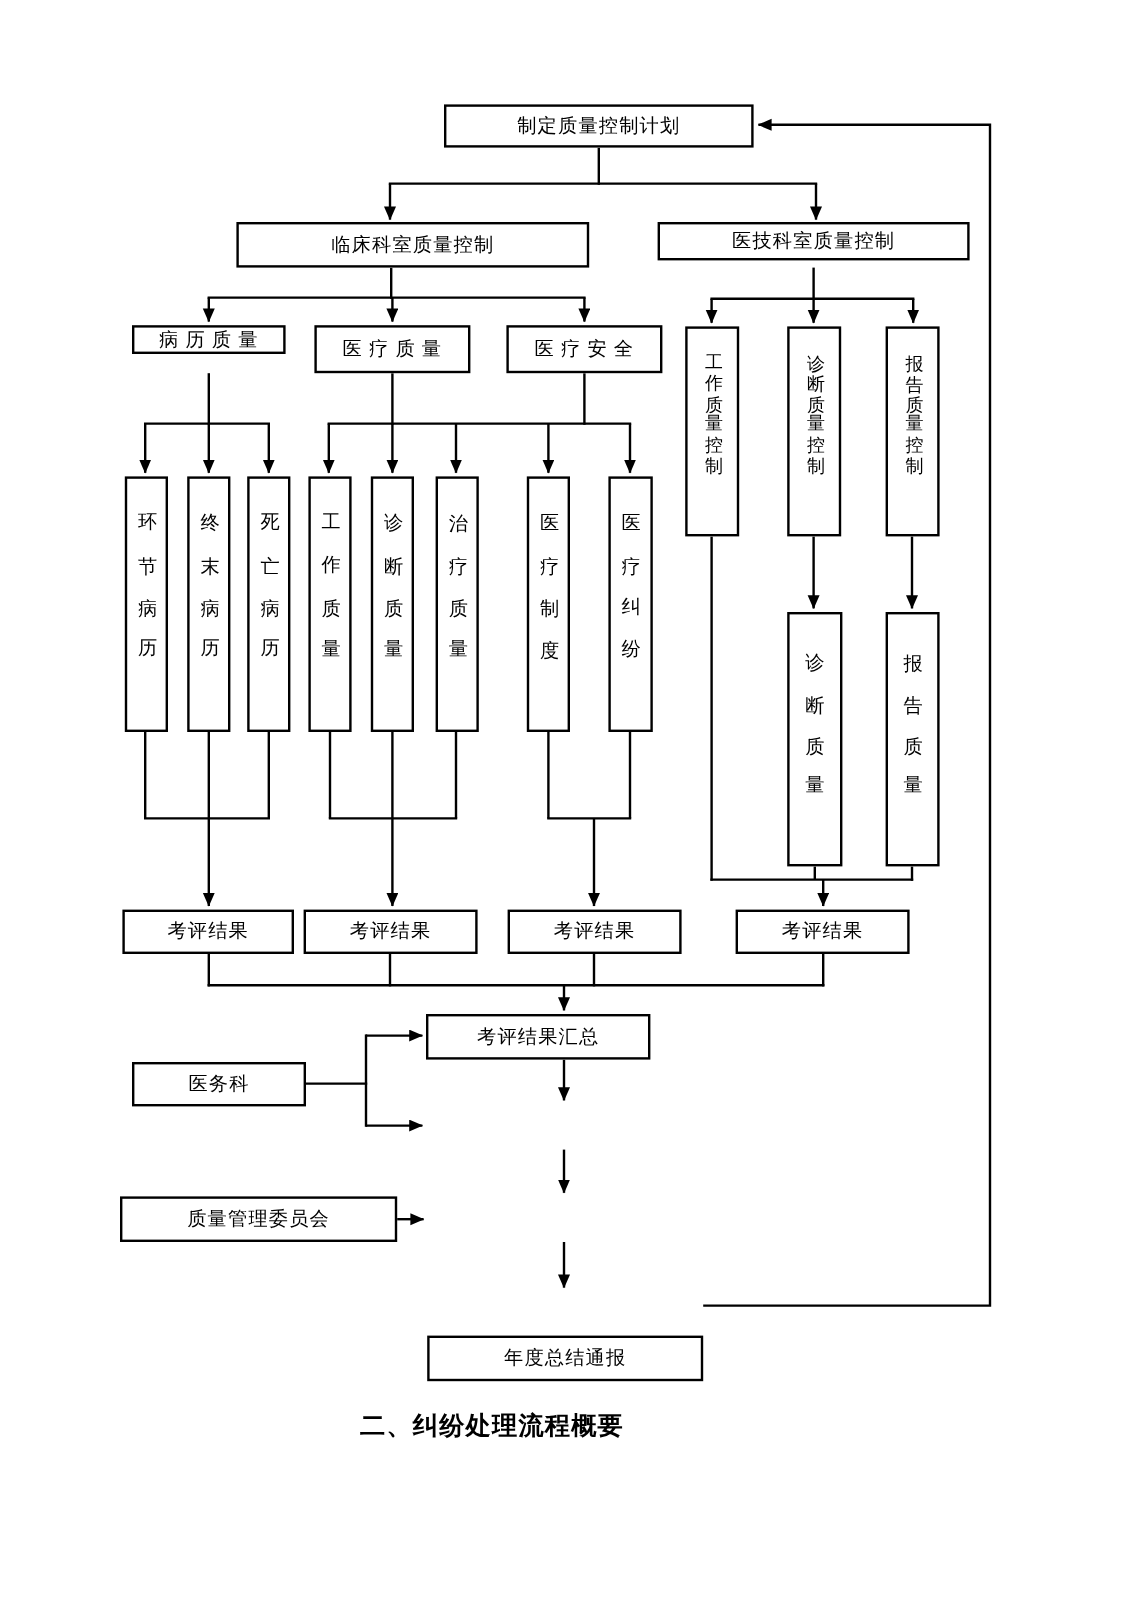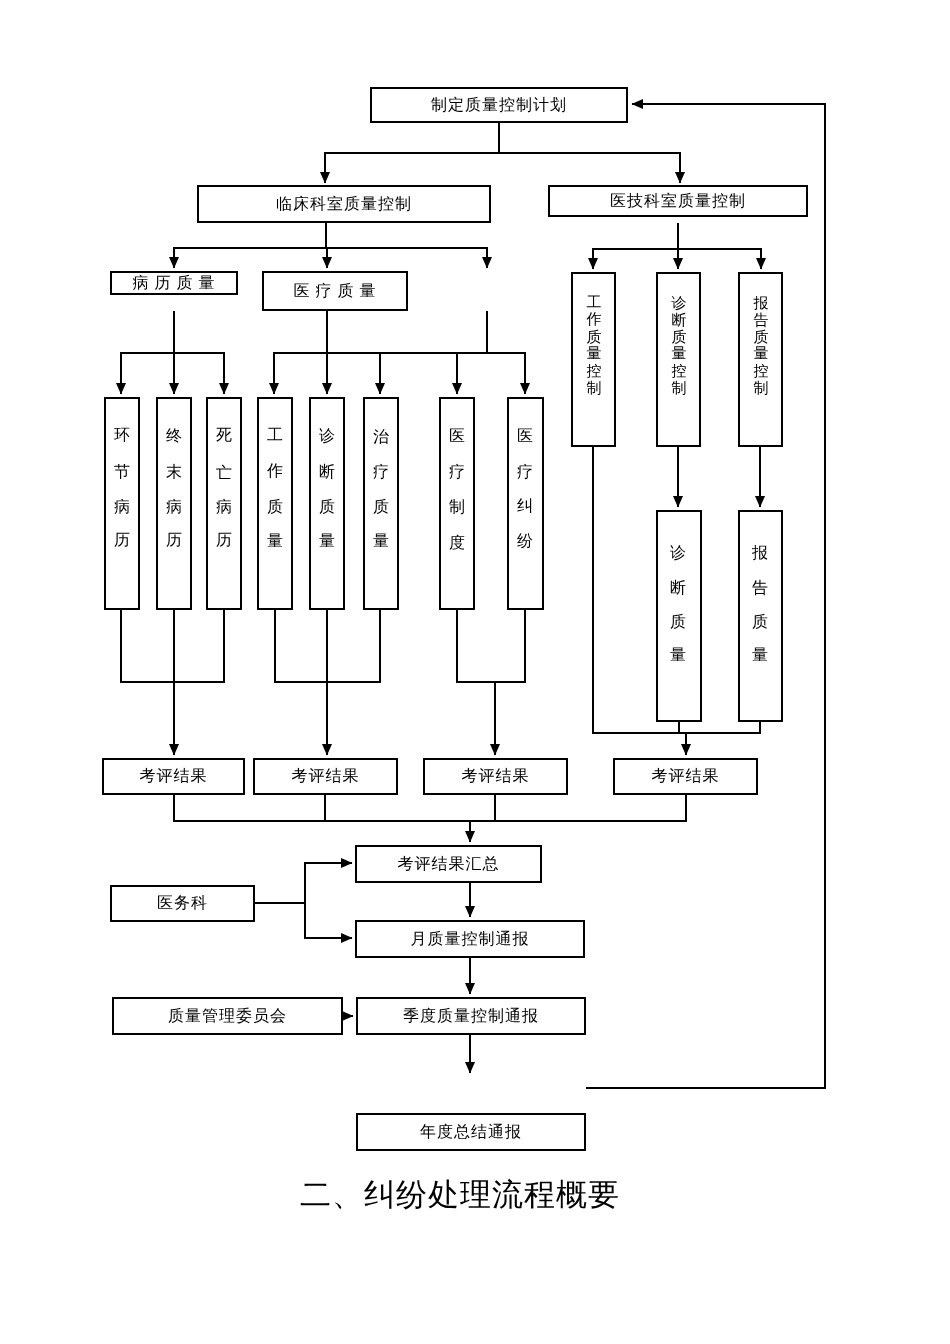--- a/index.html
+++ b/index.html
@@ -17,21 +17,21 @@
   .vcol {
     position:absolute; border:2px solid #000; background:#fff;
     writing-mode:vertical-lr; text-orientation:upright; white-space:pre;
   }
   .v4  { font-size:16px; letter-spacing:35px; padding-top:16px; line-height:32px; }
   .v5  { font-size:15px; letter-spacing:17px; padding-top:9px;  line-height:41px; }
   .v4b { font-size:16px; letter-spacing:34px; padding-top:20px; line-height:41px; }
   .heading {
     position:absolute; left:300px; top:1174px;
     font-family:"Liberation Sans", sans-serif;
-    font-size:31px; font-weight:normal; letter-spacing:1px;
+    font-size:21px; font-weight:bold; letter-spacing:1px;
   }
 </style>
 </head>
 <body>
 
 <div id="page">
 
   <svg class="lines" viewBox="0 0 950 1344" xmlns="http://www.w3.org/2000/svg">
     <defs>
       <marker id="ah" markerUnits="userSpaceOnUse" markerWidth="13" markerHeight="12" refX="11" refY="5" orient="auto">
@@ -116,21 +116,22 @@
       <line x1="327" y1="1016" x2="353" y2="1016" marker-end="url(#ah)"></line>
     </g>
   </svg>
 
   <div class="box" style="left:370px;top:87px;width:258px;height:36px">制定质量控制计划</div>
 
   <div class="box" style="left:197px;top:185px;width:294px;height:38px">临床科室质量控制</div>
   <div class="box" style="left:548px;top:185px;width:260px;height:32px">医技科室质量控制</div>
 
   <div class="box" style="left:110px;top:271px;width:128px;height:24px">病 历 质 量</div>
-  <div class="box" style="left:262px;top:271px;width:146px;height:40px">医 疗 质 量</div>
+  <div class="box" style="left:262px;top:271px;width:130px;height:40px">医 疗 质 量</div>
+  <div class="box" style="left:422px;top:271px;width:130px;height:40px">医 疗 安 全</div>
 
   <div class="vcol v4" style="left:104px;top:397px;width:36px;height:213px">环节病历</div>
   <div class="vcol v4" style="left:156px;top:397px;width:36px;height:213px">终末病历</div>
   <div class="vcol v4" style="left:206px;top:397px;width:36px;height:213px">死亡病历</div>
   <div class="vcol v4" style="left:257px;top:397px;width:36px;height:213px">工作质量</div>
   <div class="vcol v4" style="left:309px;top:397px;width:36px;height:213px">诊断质量</div>
   <div class="vcol v4" style="left:363px;top:397px;width:36px;height:213px">治疗质量</div>
   <div class="vcol v4" style="left:439px;top:397px;width:36px;height:213px">医疗制度</div>
   <div class="vcol v4" style="left:507px;top:397px;width:37px;height:213px">医疗纠纷</div>
 
@@ -141,20 +142,18 @@
   <div class="vcol v4b" style="left:656px;top:510px;width:46px;height:212px">诊断质量</div>
   <div class="vcol v4b" style="left:738px;top:510px;width:45px;height:212px">报告质量</div>
 
   <div class="box" style="left:102px;top:758px;width:143px;height:37px">考评结果</div>
   <div class="box" style="left:253px;top:758px;width:145px;height:37px">考评结果</div>
   <div class="box" style="left:423px;top:758px;width:145px;height:37px">考评结果</div>
   <div class="box" style="left:613px;top:758px;width:145px;height:37px">考评结果</div>
 
   <div class="box" style="left:355px;top:845px;width:187px;height:38px">考评结果汇总</div>
   <div class="box" style="left:110px;top:885px;width:145px;height:37px">医务科</div>
-  <div class="box" style="left:355px;top:920px;width:230px;height:38px">月质量控制通报</div>
-  <div class="box" style="left:112px;top:997px;width:231px;height:38px">质量管理委员会</div>
-  <div class="box" style="left:356px;top:997px;width:230px;height:38px">季度质量控制通报</div>
+  <div class="box" style="left:100px;top:997px;width:231px;height:38px">质量管理委员会</div>
   <div class="box" style="left:356px;top:1113px;width:230px;height:38px">年度总结通报</div>
 
   <div class="heading">二、纠纷处理流程概要</div>
 
 </div>
 
 </body></html>

